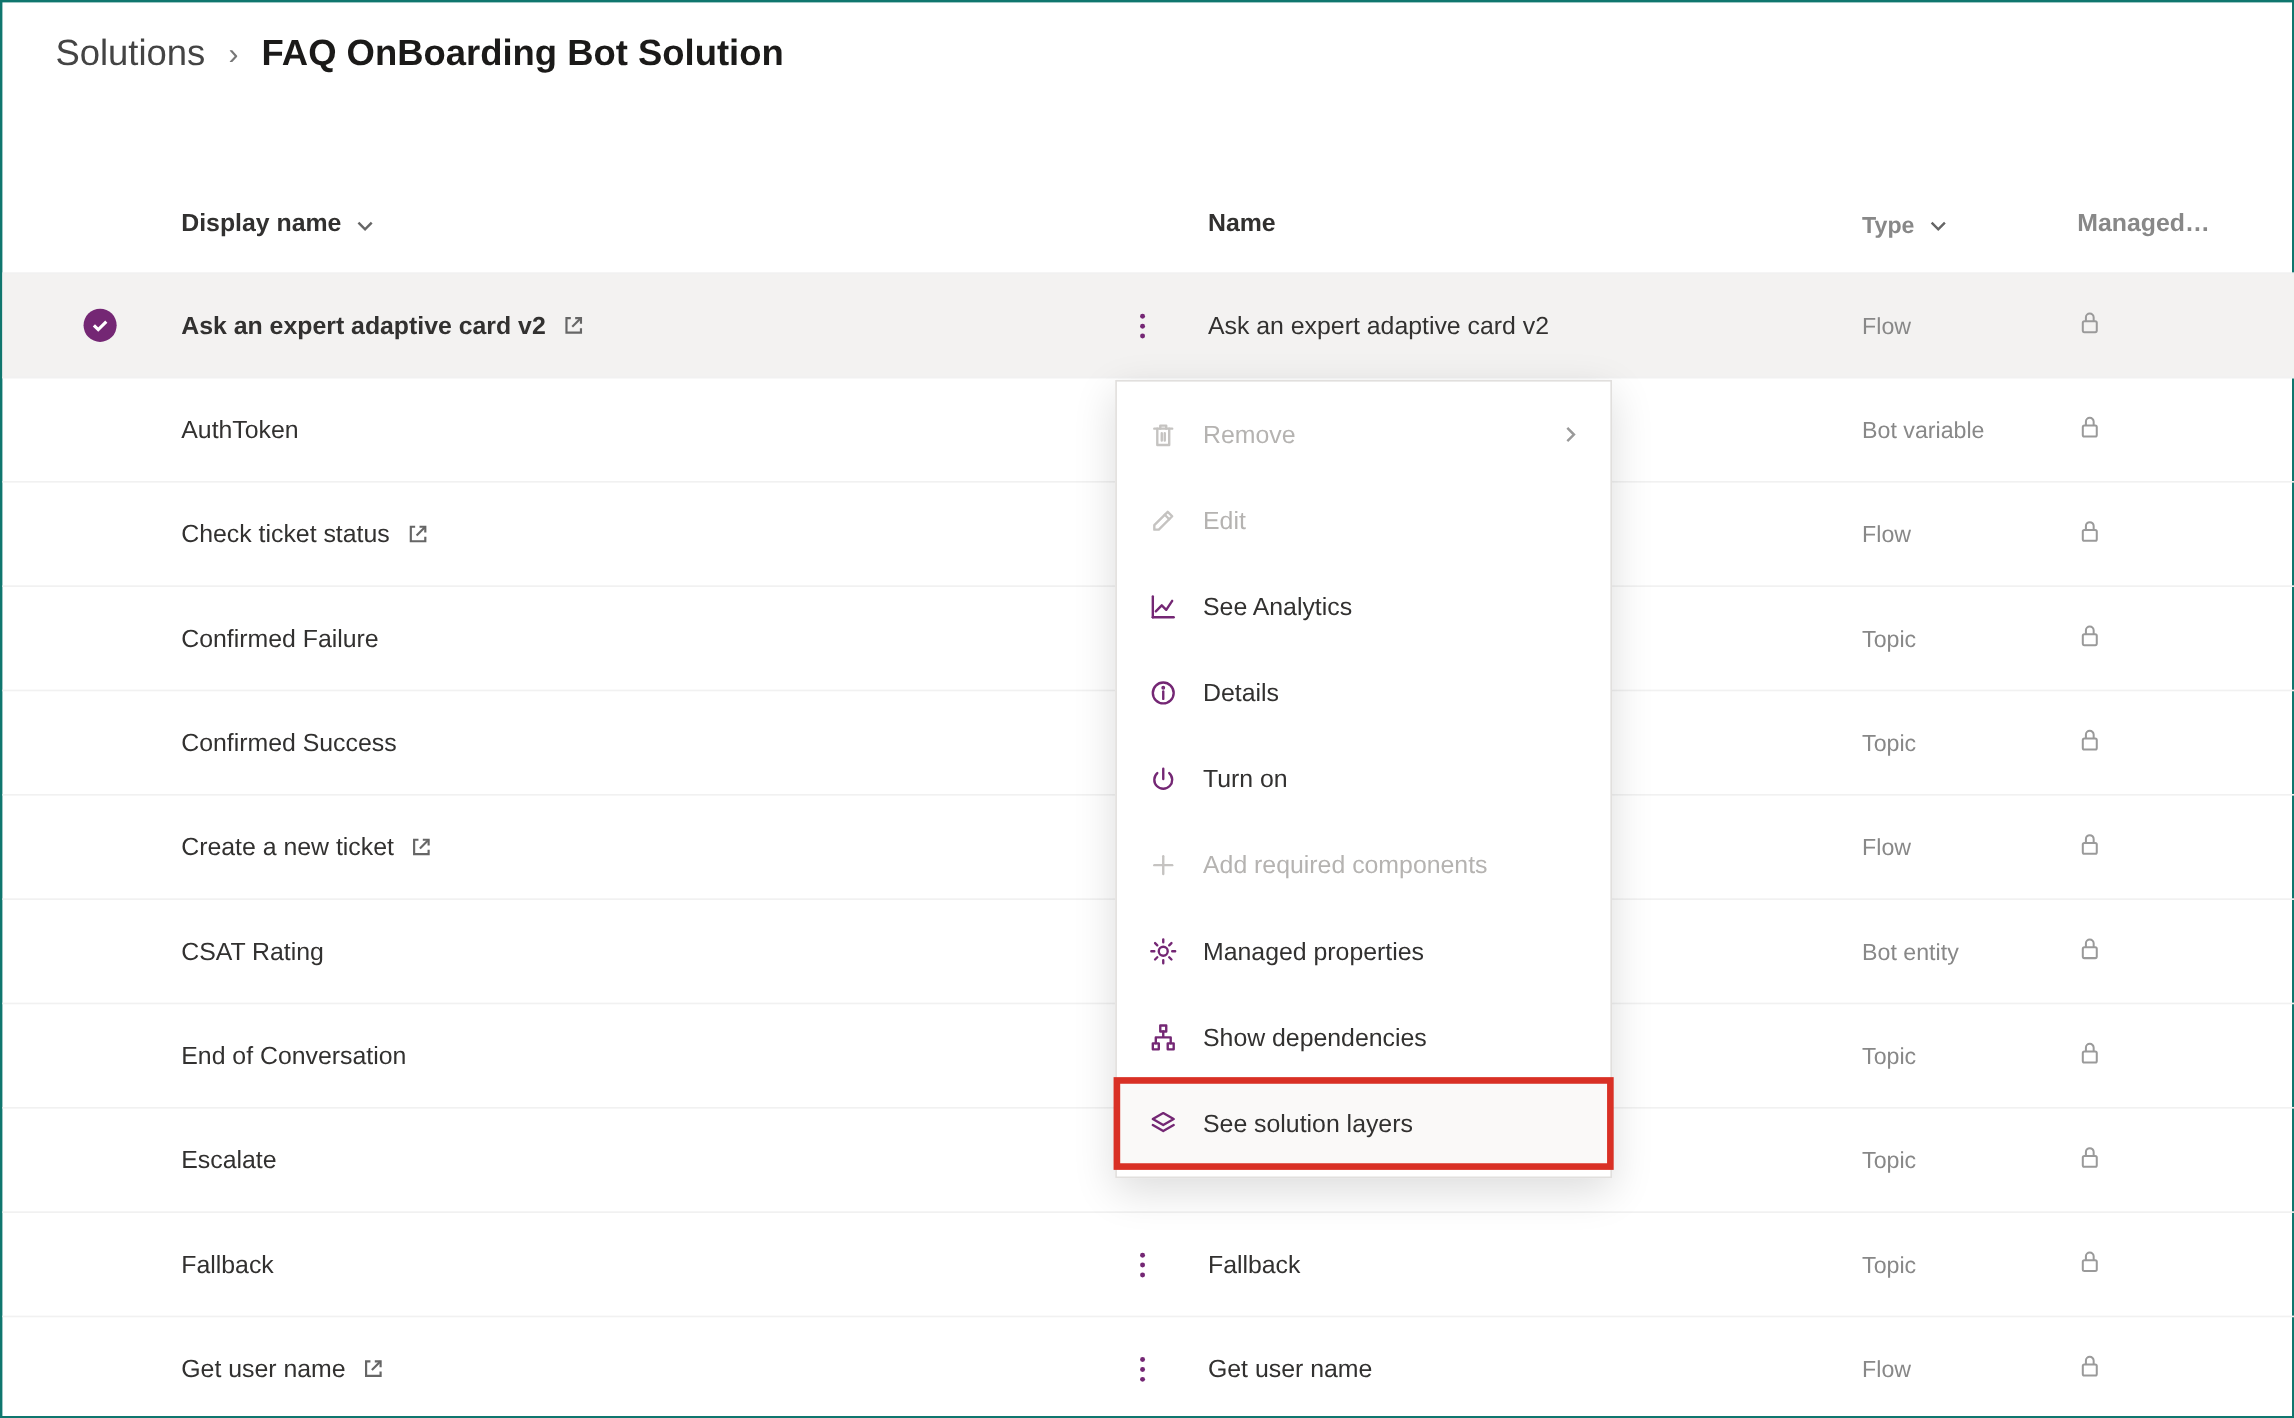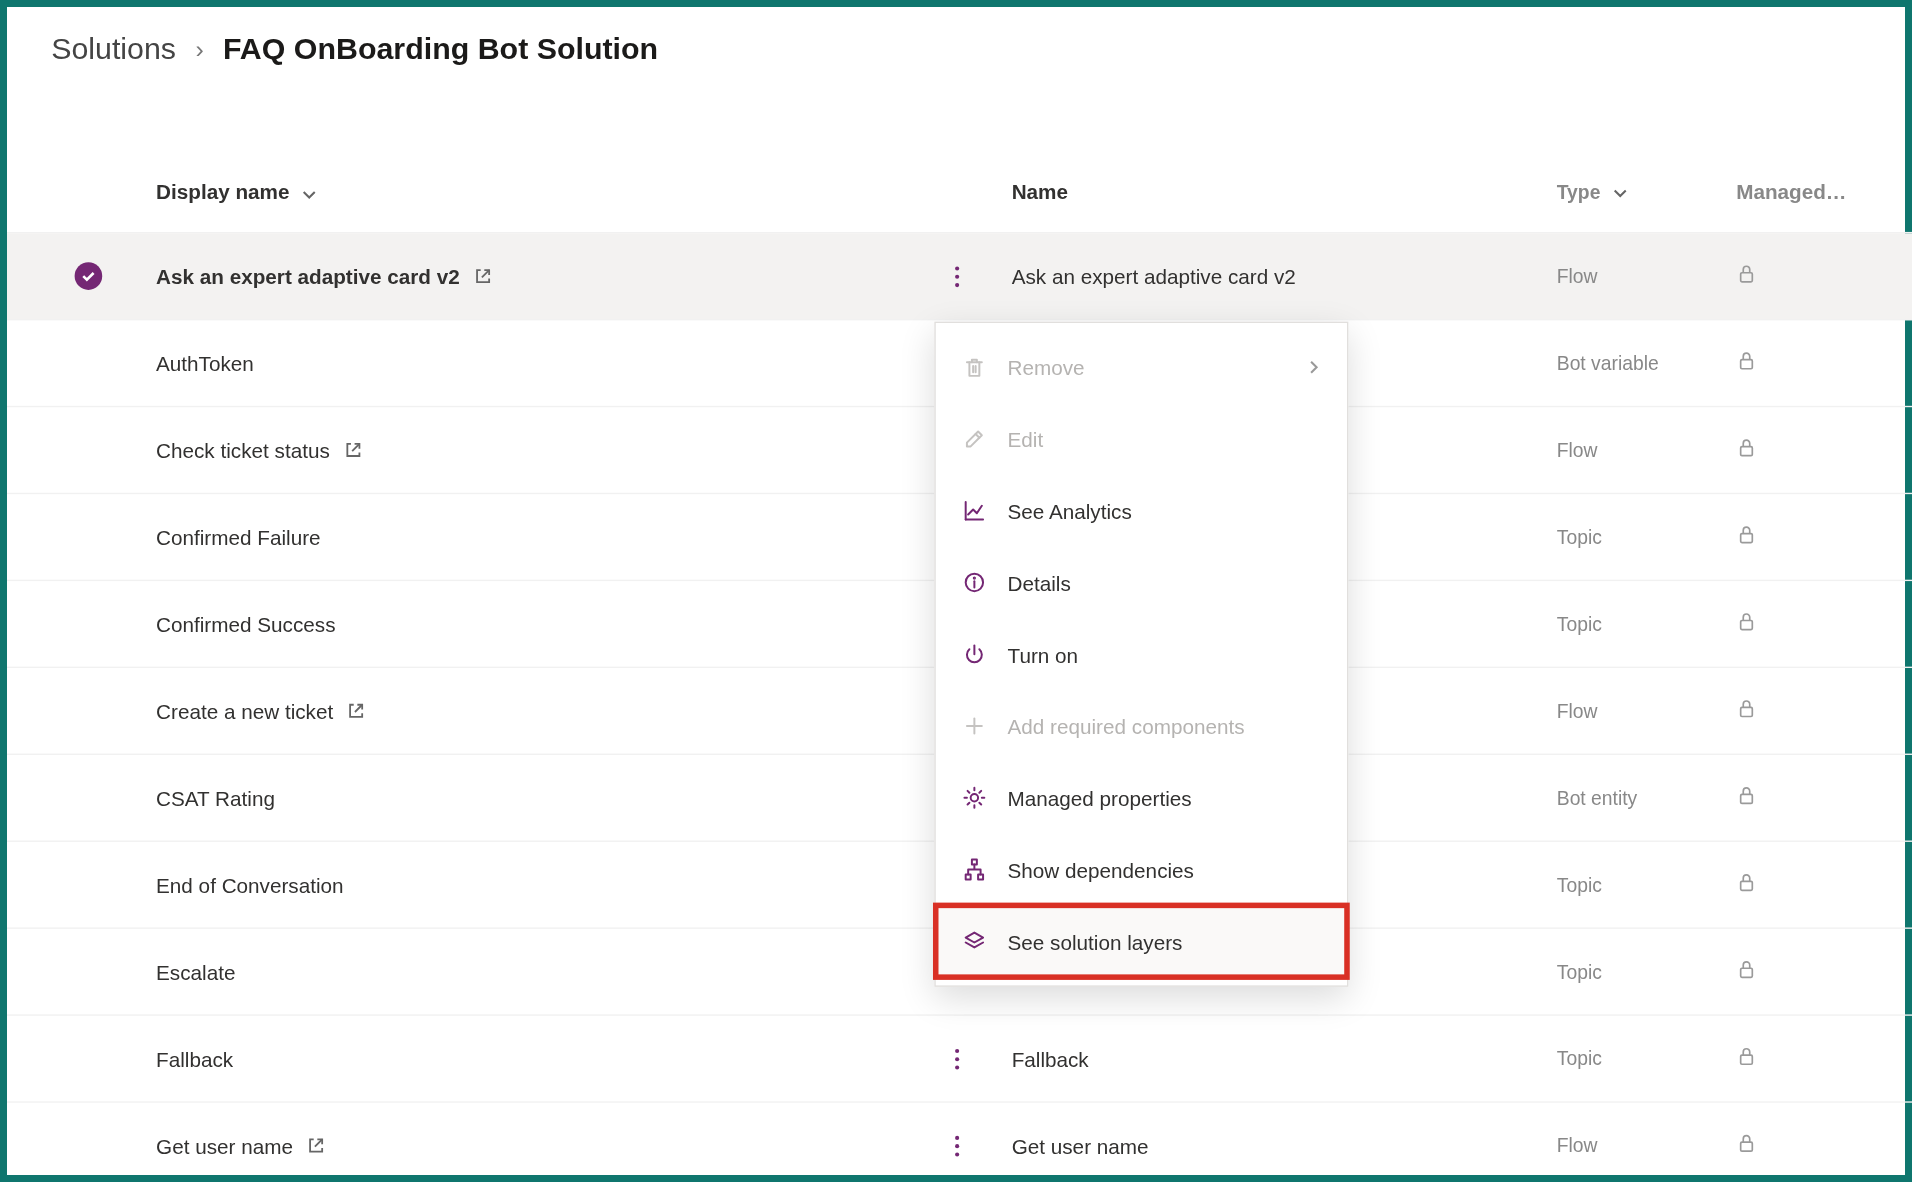--- a/index.html
+++ b/index.html
@@ -1,17 +1,17 @@
 <!DOCTYPE html>
 <html><head>
 <meta charset="utf-8">
 <style>
   * { box-sizing: border-box; margin: 0; padding: 0; }
   html, body { width: 1912px; height: 1182px; font-family: "Segoe UI", Arial, sans-serif; background: #fff; color: #323130; }
-  .app-frame { width: 1912px; height: 1182px; border: 7px solid #0f766e; position: relative; }
+  .app-frame { width: 1912px; height: 1182px; border: 2px solid #0f766e; position: relative; }
   .scale { transform: scale(1.38); transform-origin: top left; width: 1384px; height: 855px; }
   .breadcrumb { display: flex; align-items: center; gap: 14px; padding: 18px 14px 10px 32px; font-size: 22px; }
   .breadcrumb .root { color: #444; font-weight: 400; }
   .breadcrumb .chev { color: #777; font-size: 18px; }
   .breadcrumb .current { font-weight: 700; color: #1b1a19; }
   .table { margin-top: 50px; }
   .head-row { display: flex; align-items: center; height: 60px; padding: 0 0 0 20px; font-weight: 600; font-size: 15px; color: #323130; border-bottom: 1px solid #f1f1f1; }
   .head-row .col-sel { width: 68px; }
   .head-row .col-disp { width: 560px; display: flex; align-items: center; gap: 8px; padding-left: 20px;}
   .head-row .col-ctx { width: 80px; }

